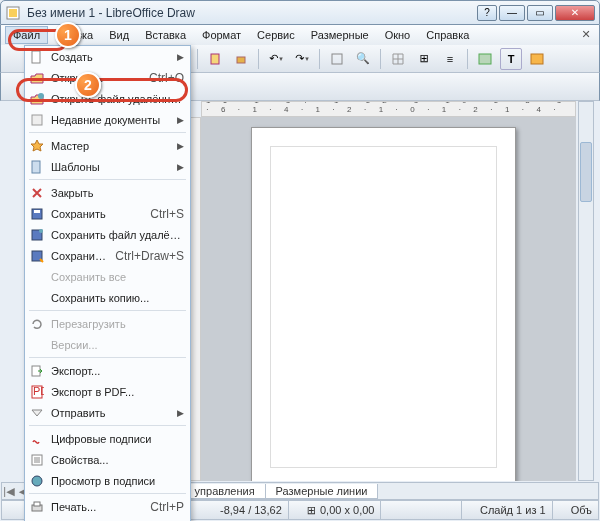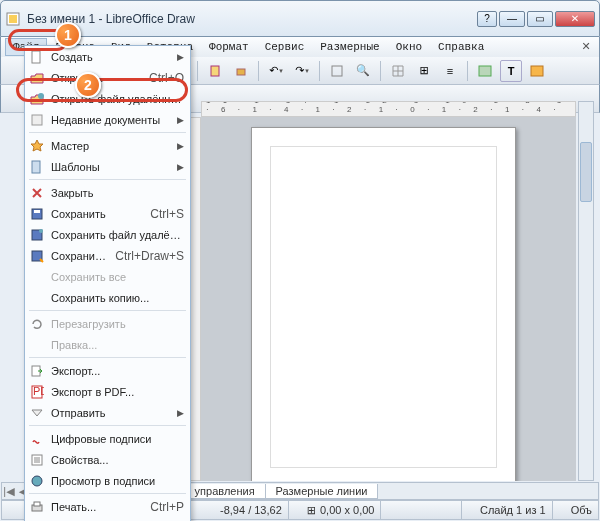--- a/index.html
+++ b/index.html
@@ -1,28 +1,28 @@
 <!DOCTYPE html>
 <html><head>
 <meta charset="utf-8">
 <style>
 * { margin: 0; padding: 0; box-sizing: border-box; font-family: "Segoe UI", Tahoma, sans-serif; font-size: 11px; user-select: none; }
 body { background: #e8eef5; width: 600px; height: 521px; overflow: hidden; position: relative; }
 
-.titlebar { height: 37px; background: linear-gradient(#f3f7fb, #dde8f3); border: 1px solid #7b93ab; border-top-left-radius: 5px; border-top-right-radius: 5px; display: flex; align-items: center; padding: 0 4px; position: relative; }
+.titlebar { height: 25px; background: linear-gradient(#f3f7fb, #dde8f3); border: 1px solid #7b93ab; border-top-left-radius: 5px; border-top-right-radius: 5px; display: flex; align-items: center; padding: 0 4px; position: relative; }
 .titlebar .icon { width: 16px; height: 16px; margin-right: 4px; display:flex; align-items:center; justify-content:center; }
 .titlebar .title { flex: 1; color: #2a3a4c; font-size: 12px; padding-left:2px; }
 .win-btn { width: 26px; height: 16px; margin-left: 2px; border: 1px solid #6c839a; border-radius: 2px; display:flex; align-items:center; justify-content:center; font-size:10px; }
 .win-btn.hlp { width:20px; background:linear-gradient(#eef6fd,#c8dcef); }
 .win-btn.min { background:linear-gradient(#eef6fd,#c8dcef); }
 .win-btn.max { background:linear-gradient(#eef6fd,#c8dcef); }
 .win-btn.close { background:linear-gradient(#e99,#c44); color:#fff; width:40px; }
 
 .menubar { height: 20px; background: linear-gradient(#fbfdff,#e7edf3); border-left:1px solid #7b93ab; border-right:1px solid #7b93ab; display:flex; align-items:center; padding-left:4px; position:relative; }
-.menubar .mi { padding: 2px 7px; color:#222; border:1px solid transparent;font-family:Liberation Mono, monospace; }
+.menubar .mi { padding: 2px 7px; color:#222; border:1px solid transparent; }
 .menubar .mi.active { border:1px solid #9cb8d4; background:#d6e4f2; }
 .menubar .doc-close { position:absolute; right:6px; top:2px; width:14px; height:14px; display:flex; align-items:center; justify-content:center; color:#555;}
 
 .toolbar { height:28px; background:linear-gradient(#f5f8fb,#dde4ec); border-left:1px solid #7b93ab; border-right:1px solid #7b93ab; border-bottom:1px solid #b5c1cf; display:flex; align-items:center; padding:0 4px; gap:4px; }
 .tbtn { width:22px; height:22px; display:flex; align-items:center; justify-content:center; border:1px solid transparent; border-radius:2px;}
 .tsep { width:1px; height:20px; background:#b5c1cf; margin:0 2px;}
 .dropdown-arrow { font-size:7px; color:#555; margin-left:1px;}
 
 .statusbar { position:absolute; bottom:1px; left:1px; right:1px; height:20px; background:linear-gradient(#f5f8fb,#dde4ec); border:1px solid #b5c1cf; display:flex; align-items:center; font-size:10px; color:#333;gap:12px; }
 .statusbar > div { border-right:1px solid #b5c1cf; height:100%; display:flex; align-items:center; padding:0 6px; }
@@ -285,21 +285,21 @@
     <div class="row disabled">
       <span class="ic">
         <svg width="14" height="14">
           <path d="M3,7a4,4 0 1,1 1,3" fill="none" stroke="#888" stroke-width="1.5"></path>
         </svg>
       </span>
       <span class="lbl">Перезагрузить</span>
     </div>
     <div class="row disabled">
       <span class="ic"></span>
-      <span class="lbl">Правка...</span>
+      <span class="lbl">Версии...</span>
     </div>
     <div class="sep"></div>
     <div class="row">
       <span class="ic">
         <svg width="14" height="14">
           <rect x="2" y="2" width="8" height="10" fill="#fff" stroke="#888"></rect>
           <path d="M8,7l4,0l-2,-2m2,2l-2,2" stroke="#393" fill="none"></path>
         </svg>
       </span>
       <span class="lbl">Экспорт...</span>

